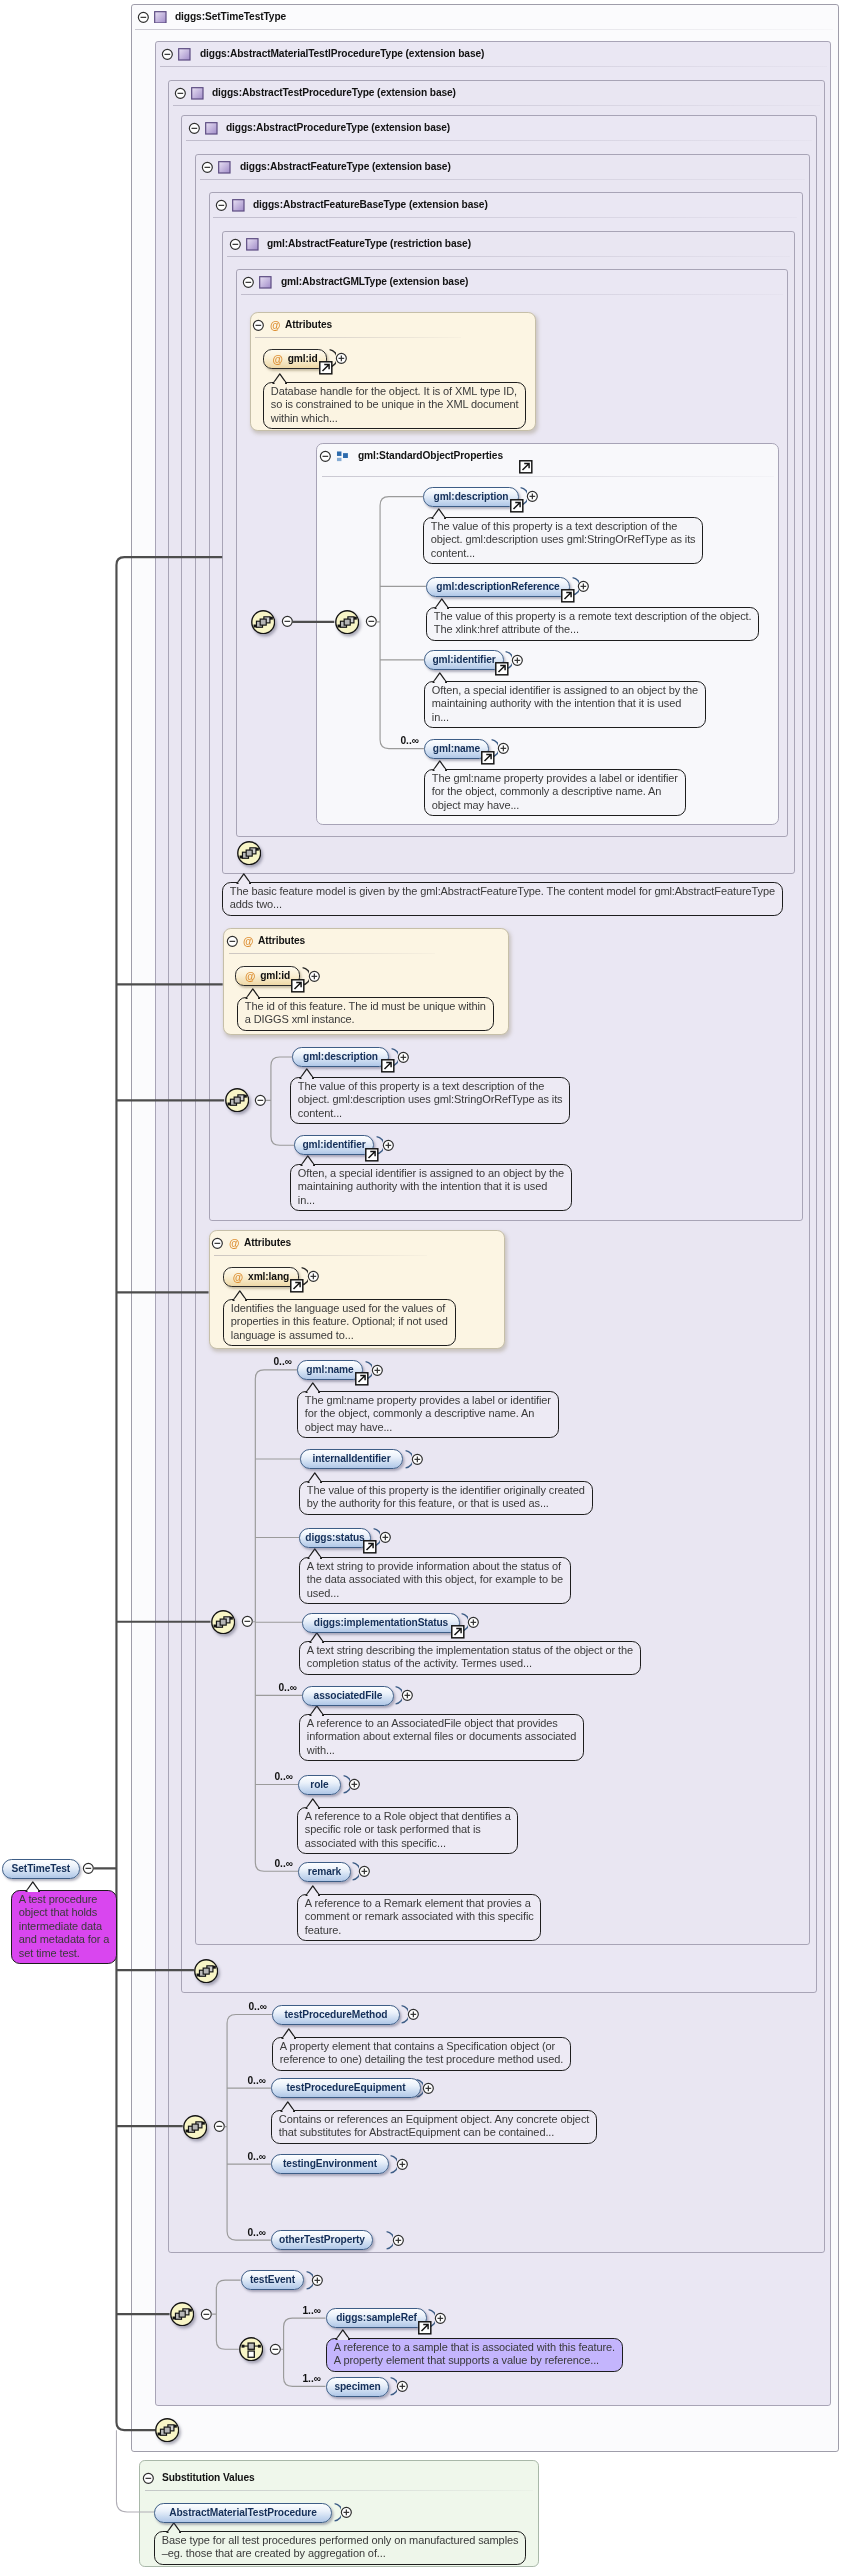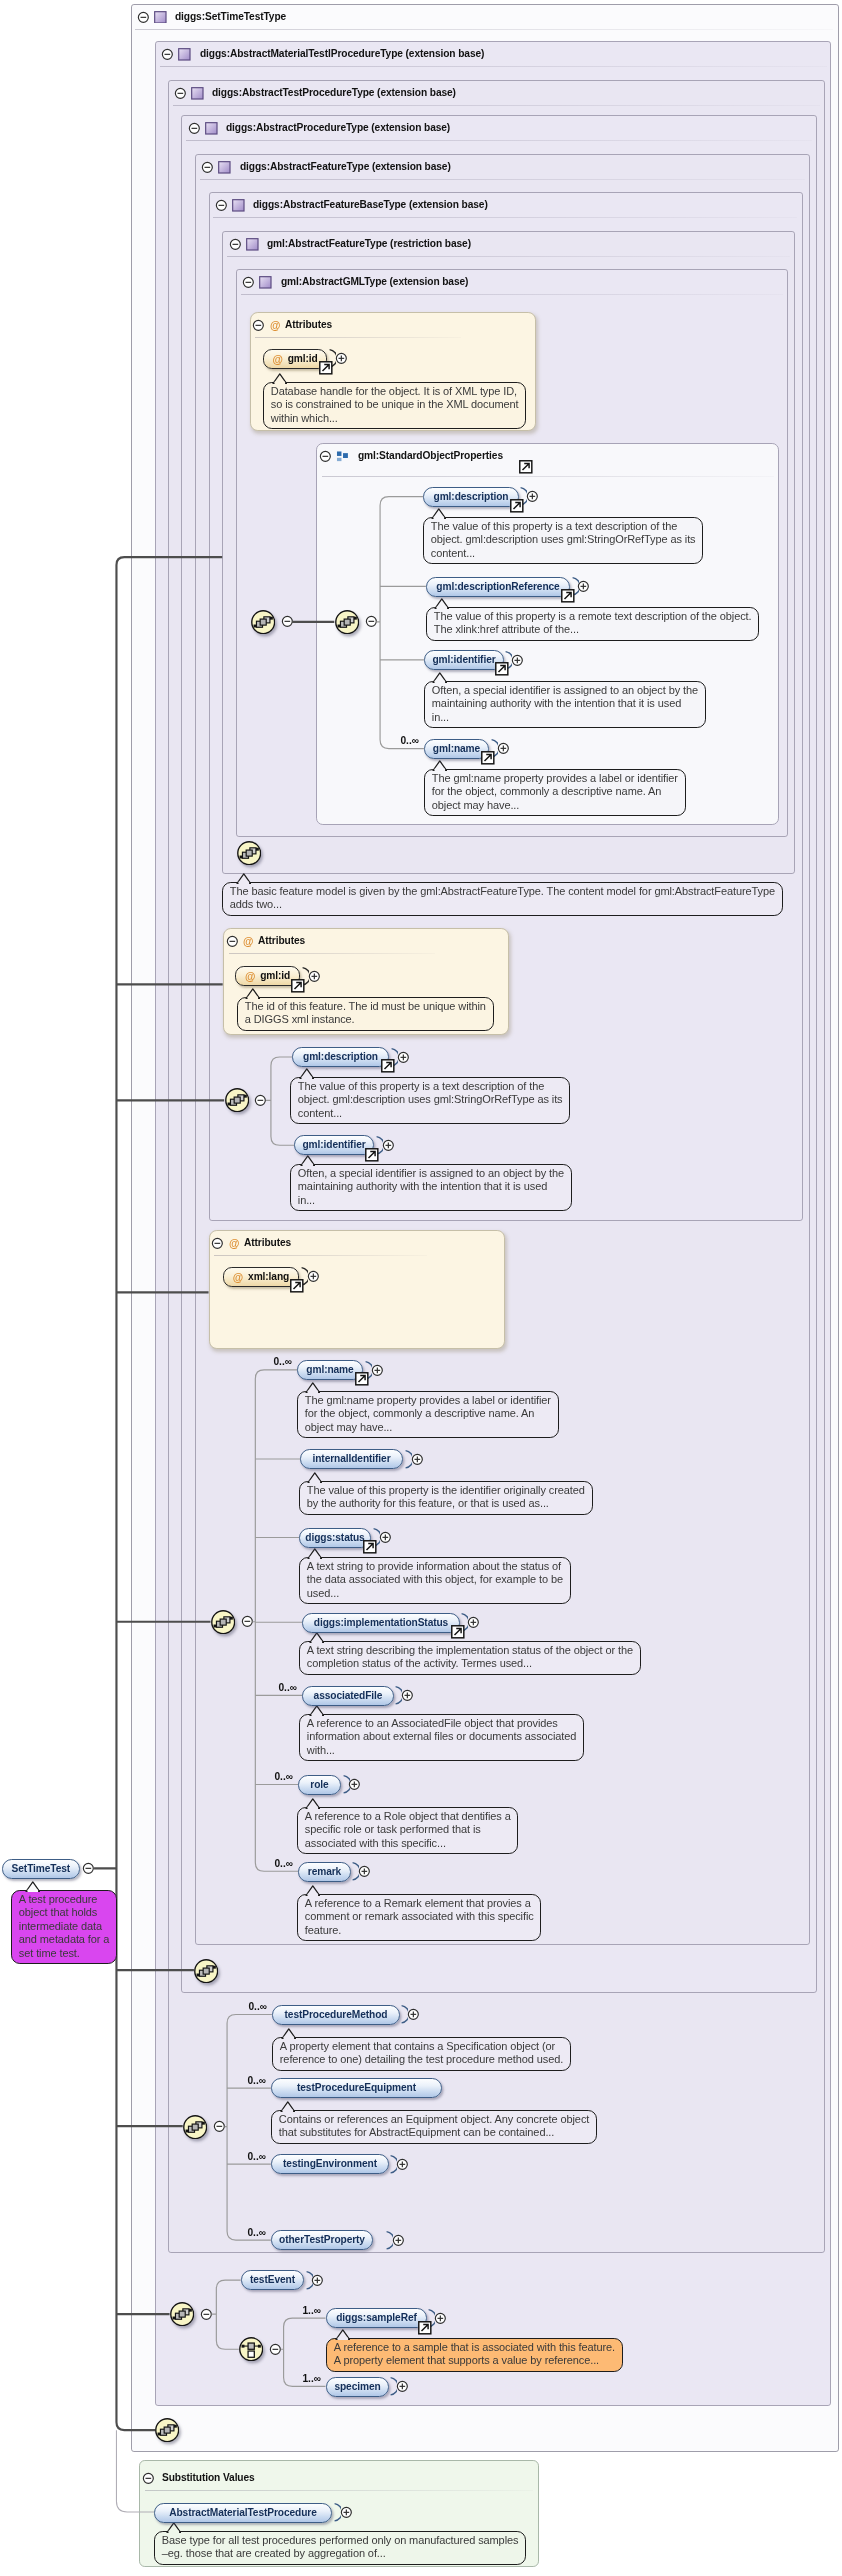--- a/index.html
+++ b/index.html
@@ -583,21 +583,21 @@
     </div>
     <svg width="6.8" height="20.5" viewBox="0 0 7 21" style="position: absolute; left: 401px; top: 2004px; z-index: 24;">
       <path d="M0.6 1.6 A 9 9 0 0 1 0.6 19.4" fill="none" stroke="#3d5d86" stroke-width="1.4"></path>
     </svg>
     <svg width="12.7" height="12.7" viewBox="0 0 13 13" style="position: absolute; left: 407px; top: 2008px;">
       <circle cx="6.5" cy="6.5" r="5.1" fill="#ffffff" stroke="#2e2e2e" stroke-width="1.2"></circle>
       <line x1="3.6" y1="6.5" x2="9.4" y2="6.5" stroke="#2e2e2e" stroke-width="1.2"></line>
       <line x1="6.5" y1="3.6" x2="6.5" y2="9.4" stroke="#2e2e2e" stroke-width="1.2"></line>
     </svg>
     <span class="mult" style="left: 267px; top: 2001px;">0..∞</span>
-    <div class="chip element" style="left: 271px; top: 2078px; width: 171px; z-index: 25;">
+    <div class="chip element" style="left: 271px; top: 2078px; width: 150px; z-index: 25;">
       <span>testProcedureEquipment</span>
     </div>
     <svg width="6.8" height="20.5" viewBox="0 0 7 21" style="position: absolute; left: 416px; top: 2078px; z-index: 24;">
       <path d="M0.6 1.6 A 9 9 0 0 1 0.6 19.4" fill="none" stroke="#3d5d86" stroke-width="1.4"></path>
     </svg>
     <svg width="12.7" height="12.7" viewBox="0 0 13 13" style="position: absolute; left: 422px; top: 2082px;">
       <circle cx="6.5" cy="6.5" r="5.1" fill="#ffffff" stroke="#2e2e2e" stroke-width="1.2"></circle>
       <line x1="3.6" y1="6.5" x2="9.4" y2="6.5" stroke="#2e2e2e" stroke-width="1.2"></line>
       <line x1="6.5" y1="3.6" x2="6.5" y2="9.4" stroke="#2e2e2e" stroke-width="1.2"></line>
     </svg>
@@ -752,20 +752,29 @@
         <line x1="2.6" y1="10.4" x2="13.4" y2="10.4" stroke="#edeaf4" stroke-width="3"></line>
       </svg>
     </div>
     <div class="ann" style="left: 290px; top: 1164px; background: rgb(237, 234, 244); z-index: 22;">
       <div>Often, a special identifier is assigned to an object by the</div>
       <div>maintaining authority with the intention that it is used</div>
       <div>in...</div>
       <svg width="15.6" height="10.7" viewBox="0 0 16 11" class="notch" style="position: absolute; left: 8.8px;">
         <polygon points="1,10.8 8,1 15,10.8" fill="#edeaf4" stroke="#1d1d1d" stroke-width="1.3" stroke-linejoin="round"></polygon>
         <line x1="2.6" y1="10.4" x2="13.4" y2="10.4" stroke="#edeaf4" stroke-width="3"></line>
+      </svg>
+    </div>
+    <div class="ann" style="left: 223px; top: 1299px; background: rgb(251, 244, 226); z-index: 22;">
+      <div>Identifies the language used for the values of</div>
+      <div>properties in this feature. Optional; if not used</div>
+      <div>language is assumed to...</div>
+      <svg width="15.6" height="10.7" viewBox="0 0 16 11" class="notch" style="position: absolute; left: 7.8px;">
+        <polygon points="1,10.8 8,1 15,10.8" fill="#fbf4e2" stroke="#1d1d1d" stroke-width="1.3" stroke-linejoin="round"></polygon>
+        <line x1="2.6" y1="10.4" x2="13.4" y2="10.4" stroke="#fbf4e2" stroke-width="3"></line>
       </svg>
     </div>
     <div class="ann" style="left: 297px; top: 1391px; background: rgb(237, 234, 244); z-index: 22;">
       <div>The gml:name property provides a label or identifier</div>
       <div>for the object, commonly a descriptive name. An</div>
       <div>object may have...</div>
       <svg width="15.6" height="10.7" viewBox="0 0 16 11" class="notch" style="position: absolute; left: 6.8px;">
         <polygon points="1,10.8 8,1 15,10.8" fill="#edeaf4" stroke="#1d1d1d" stroke-width="1.3" stroke-linejoin="round"></polygon>
         <line x1="2.6" y1="10.4" x2="13.4" y2="10.4" stroke="#edeaf4" stroke-width="3"></line>
       </svg>
@@ -842,21 +851,21 @@
       </svg>
     </div>
     <div class="ann" style="left: 271px; top: 2110px; background: rgb(237, 234, 244); z-index: 22;">
       <div>Contains or references an Equipment object. Any concrete object</div>
       <div>that substitutes for AbstractEquipment can be contained...</div>
       <svg width="15.6" height="10.7" viewBox="0 0 16 11" class="notch" style="position: absolute; left: 7.8px;">
         <polygon points="1,10.8 8,1 15,10.8" fill="#edeaf4" stroke="#1d1d1d" stroke-width="1.3" stroke-linejoin="round"></polygon>
         <line x1="2.6" y1="10.4" x2="13.4" y2="10.4" stroke="#edeaf4" stroke-width="3"></line>
       </svg>
     </div>
-    <div class="ann" style="left: 326px; top: 2338px; background: #fdba74; z-index: 22;">
+    <div class="ann" style="left: 326px; top: 2338px; background: #c4b5fd; z-index: 22;">
       <div>A reference to a sample that is associated with this feature.</div>
       <div>A property element that supports a value by reference...</div>
       <svg width="15.6" height="10.7" viewBox="0 0 16 11" class="notch" style="position: absolute; left: 7.8px;">
         <polygon points="1,10.8 8,1 15,10.8" fill="#edeaf4" stroke="#1d1d1d" stroke-width="1.3" stroke-linejoin="round"></polygon>
         <line x1="2.6" y1="10.4" x2="13.4" y2="10.4" stroke="#edeaf4" stroke-width="3"></line>
       </svg>
     </div>
     <div class="ann" style="left: 154px; top: 2531px; background: rgb(238, 246, 234); z-index: 22;">
       <div>Base type for all test procedures performed only on manufactured samples</div>
       <div>–eg. those that are created by aggregation of...</div>

